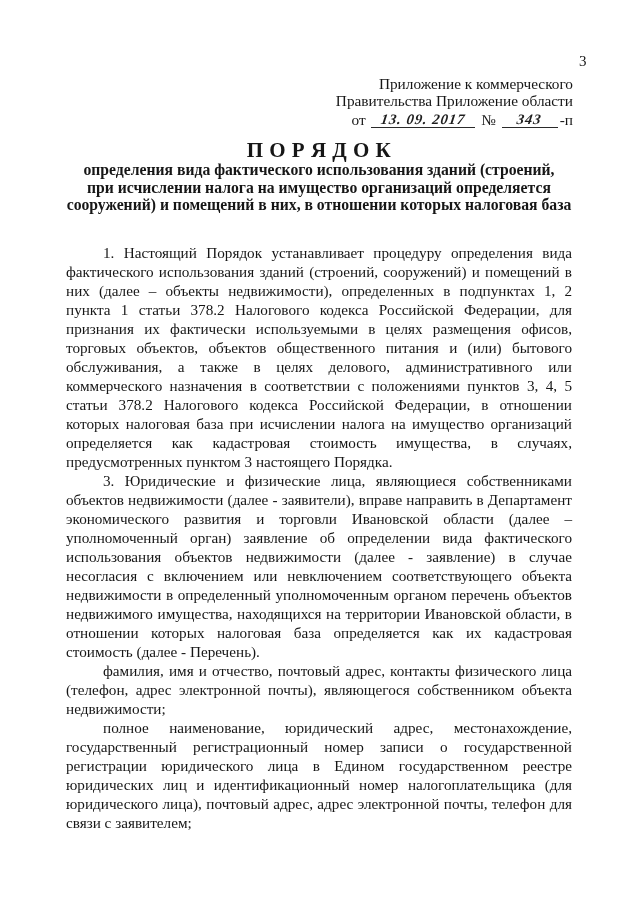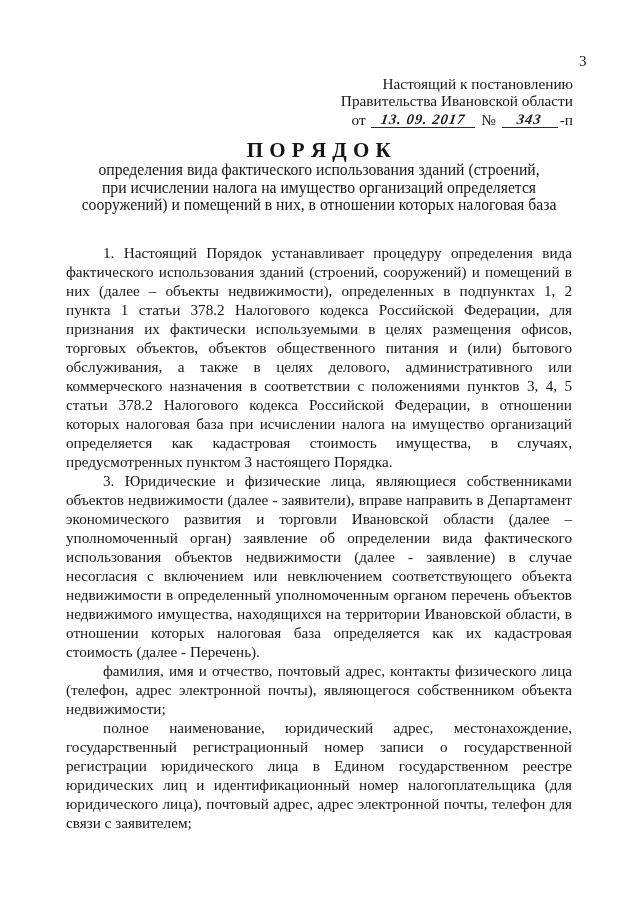--- a/index.html
+++ b/index.html
@@ -77,21 +77,21 @@
     letter-spacing: 0.5px;
     line-height: 18px;
   }
 
   .doc-subtitle {
     position: absolute;
     top: 161px;
     left: 40px;
     width: 558px;
     text-align: center;
-    font-weight: normal;
+    font-weight: bold;
     font-size: 15.7px;
     line-height: 17.7px;
   }
 
   
   .body-text {
     position: absolute;
     top: 243px;
     left: 66px;
     width: 506px;
@@ -107,22 +107,22 @@
   }
 </style>
 </head>
 <body>
 
 <div class="page">
 
   <div class="page-number">3</div>
 
   <div class="appendix-block">
-    <div>Настоящий к постановлению</div>
-    <div>Правительства Ивановской области</div>
+    <div>Приложение к коммерческого</div>
+    <div>Правительства Приложение области</div>
     <div class="decree-line">
       <span>от</span>
       <span class="blank blank--date"><span class="handwritten">13. 09. 2017</span></span>
       <span>№</span>
       <span class="blank blank--number"><span class="handwritten">343</span></span><span>-п</span>
     </div>
   </div>
 
   <div class="doc-title">П О Р Я Д О К</div>
 

